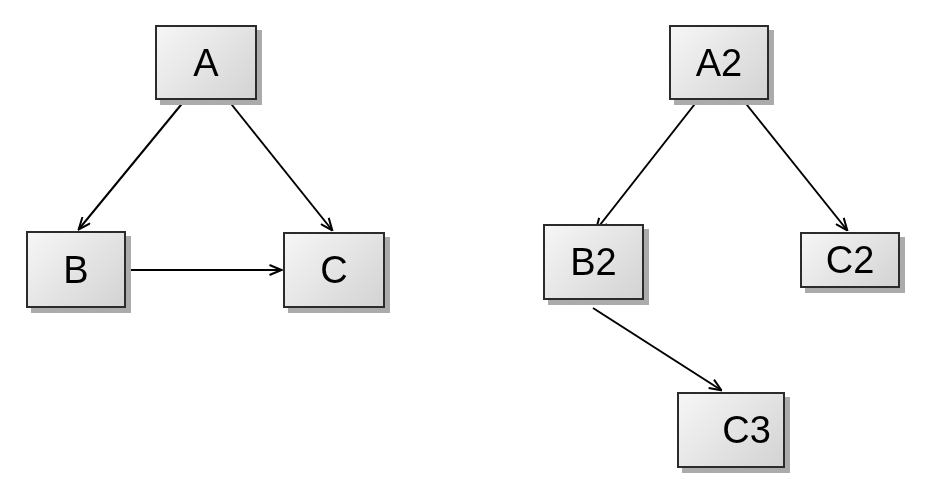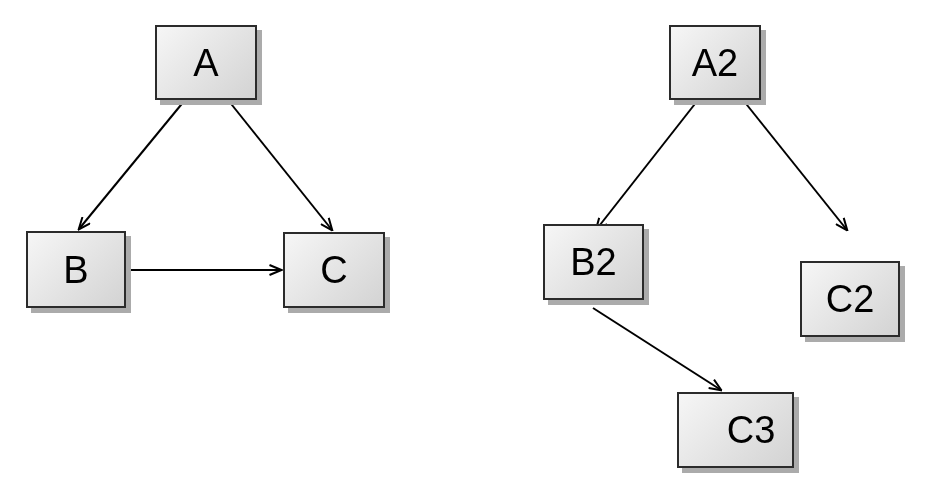--- a/index.html
+++ b/index.html
@@ -66,26 +66,26 @@
   <div id="node-layer">
       <div class="node" style="left: 155px; top: 25px; width: 102px; height: 75px;">
         <span class="node-label">A</span>
       </div>
       <div class="node" style="left: 26px; top: 231px; width: 100px; height: 77px;">
         <span class="node-label">B</span>
       </div>
       <div class="node" style="left: 283px; top: 232px; width: 102px; height: 76px;">
         <span class="node-label">C</span>
       </div>
-      <div class="node" style="left: 669px; top: 25px; width: 92px; height: 75px;">
+      <div class="node" style="left: 669px; top: 25px; width: 100px; height: 75px;">
         <span class="node-label">A2</span>
       </div>
       <div class="node" style="left: 543px; top: 224px; width: 101px; height: 76px;">
         <span class="node-label">B2</span>
       </div>
-      <div class="node" style="left: 800px; top: 232px; width: 100px; height: 76px; margin-top: 29px;">
+      <div class="node" style="left: 800px; top: 232px; width: 100px; height: 56px;">
         <span class="node-label">C2</span>
       </div>
-      <div class="node" style="left: 677px; top: 392px; width: 117px; height: 76px; padding-left: 31px;">
+      <div class="node" style="left: 677px; top: 392px; width: 108px; height: 76px; padding-left: 31px;">
         <span class="node-label">C3</span>
       </div>
     </div>
 </div>
 
 </body></html>

